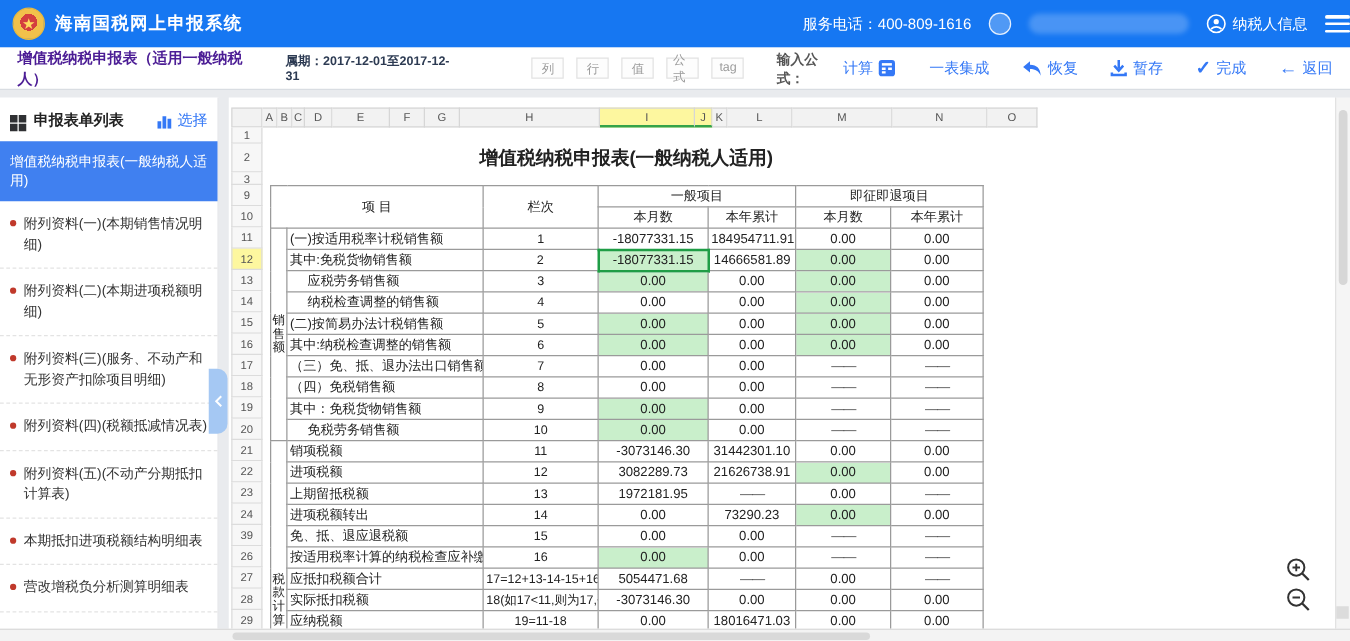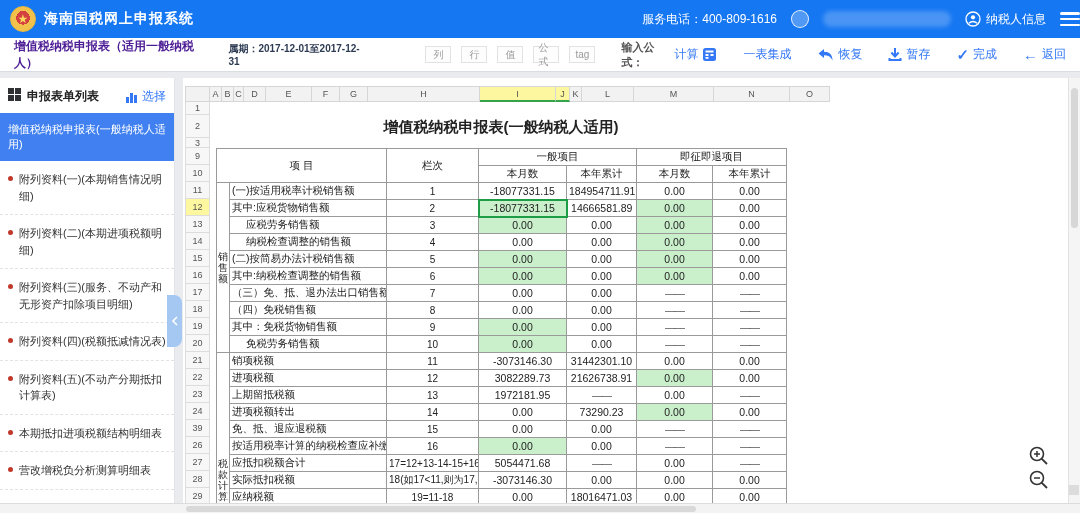--- a/index.html
+++ b/index.html
@@ -24,21 +24,21 @@
   .field-chips { display:flex; align-items:center; gap:10px; margin-left:60px; }
   .chip { min-width:26px; height:17px; padding:0 4px; border:1px solid #e2e2e2; color:#9b9b9b; font-size:10px; display:flex; align-items:center; justify-content:center; background:#fdfdfd; }
   .formula-label { font-size:11px; color:#555; font-weight:bold; margin-left:26px; }
   .tb-actions { margin-left:auto; display:flex; align-items:center; gap:26px; }
   .tb-btn { display:flex; align-items:center; gap:4px; color:#3478f6; font-size:12px; cursor:pointer; white-space:nowrap; }
   .tb-btn svg { display:block; }
   .glyph { font-size:15px; font-weight:bold; line-height:1; }
 
   
   .sidebar { position:absolute; left:0; top:78px; width:175px; bottom:10px; background:#fff; border-right:1px solid #e2e4e8; }
-  .sb-head { display:flex; align-items:flex-start; padding:10px 8px 8px 8px; }
+  .sb-head { display:flex; align-items:flex-end; padding:10px 8px 8px 8px; }
   .grid-icon { width:13px; height:13px; display:grid; grid-template-columns:6px 6px; grid-template-rows:6px 6px; gap:1px; margin-right:6px; }
   .grid-icon i { background:#2f3033; }
   .sb-title { font-size:12px; font-weight:bold; color:#222; }
   .sb-select { margin-left:auto; display:flex; align-items:center; gap:4px; color:#3478f6; font-size:12px; cursor:pointer; }
   .sb-active { background:#4080f0; color:#fff; font-size:11px; padding:9px 8px; cursor:pointer; }
   .sb-list { list-style:none; }
   .sb-item { display:flex; align-items:flex-start; gap:6px; padding:10px 8px; border-bottom:1px dashed #e3e3e3; font-size:11px; color:#333; line-height:1.5; cursor:pointer; }
   .dot { width:5px; height:5px; border-radius:50%; background:#c0392b; flex:0 0 auto; margin-top:5px; }
   .collapse-tab { position:absolute; left:167px; top:295px; width:15px; height:52px; background:#a5c8f3; border-radius:0 8px 8px 0; display:flex; align-items:center; justify-content:center; cursor:pointer; }
 
@@ -287,21 +287,21 @@
           <tr class="grp-first">
             <td class="grpcell" rowspan="10">销售额</td>
             <td class="lbl">(一)按适用税率计税销售额</td>
             <td class="lanci">1</td>
             <td class="num">-18077331.15</td>
             <td class="num">184954711.91</td>
             <td class="num">0.00</td>
             <td class="num">0.00</td>
           </tr>
           <tr>
-            <td class="lbl">其中:应税货物销售额</td>
+            <td class="lbl">其中:免税货物销售额</td>
             <td class="lanci">2</td>
             <td class="num selcell">-18077331.15</td>
             <td class="num">14666581.89</td>
             <td class="num g">0.00</td>
             <td class="num">0.00</td>
           </tr>
           <tr>
             <td class="lbl ind1">应税劳务销售额</td>
             <td class="lanci">3</td>
             <td class="num g">0.00</td>

